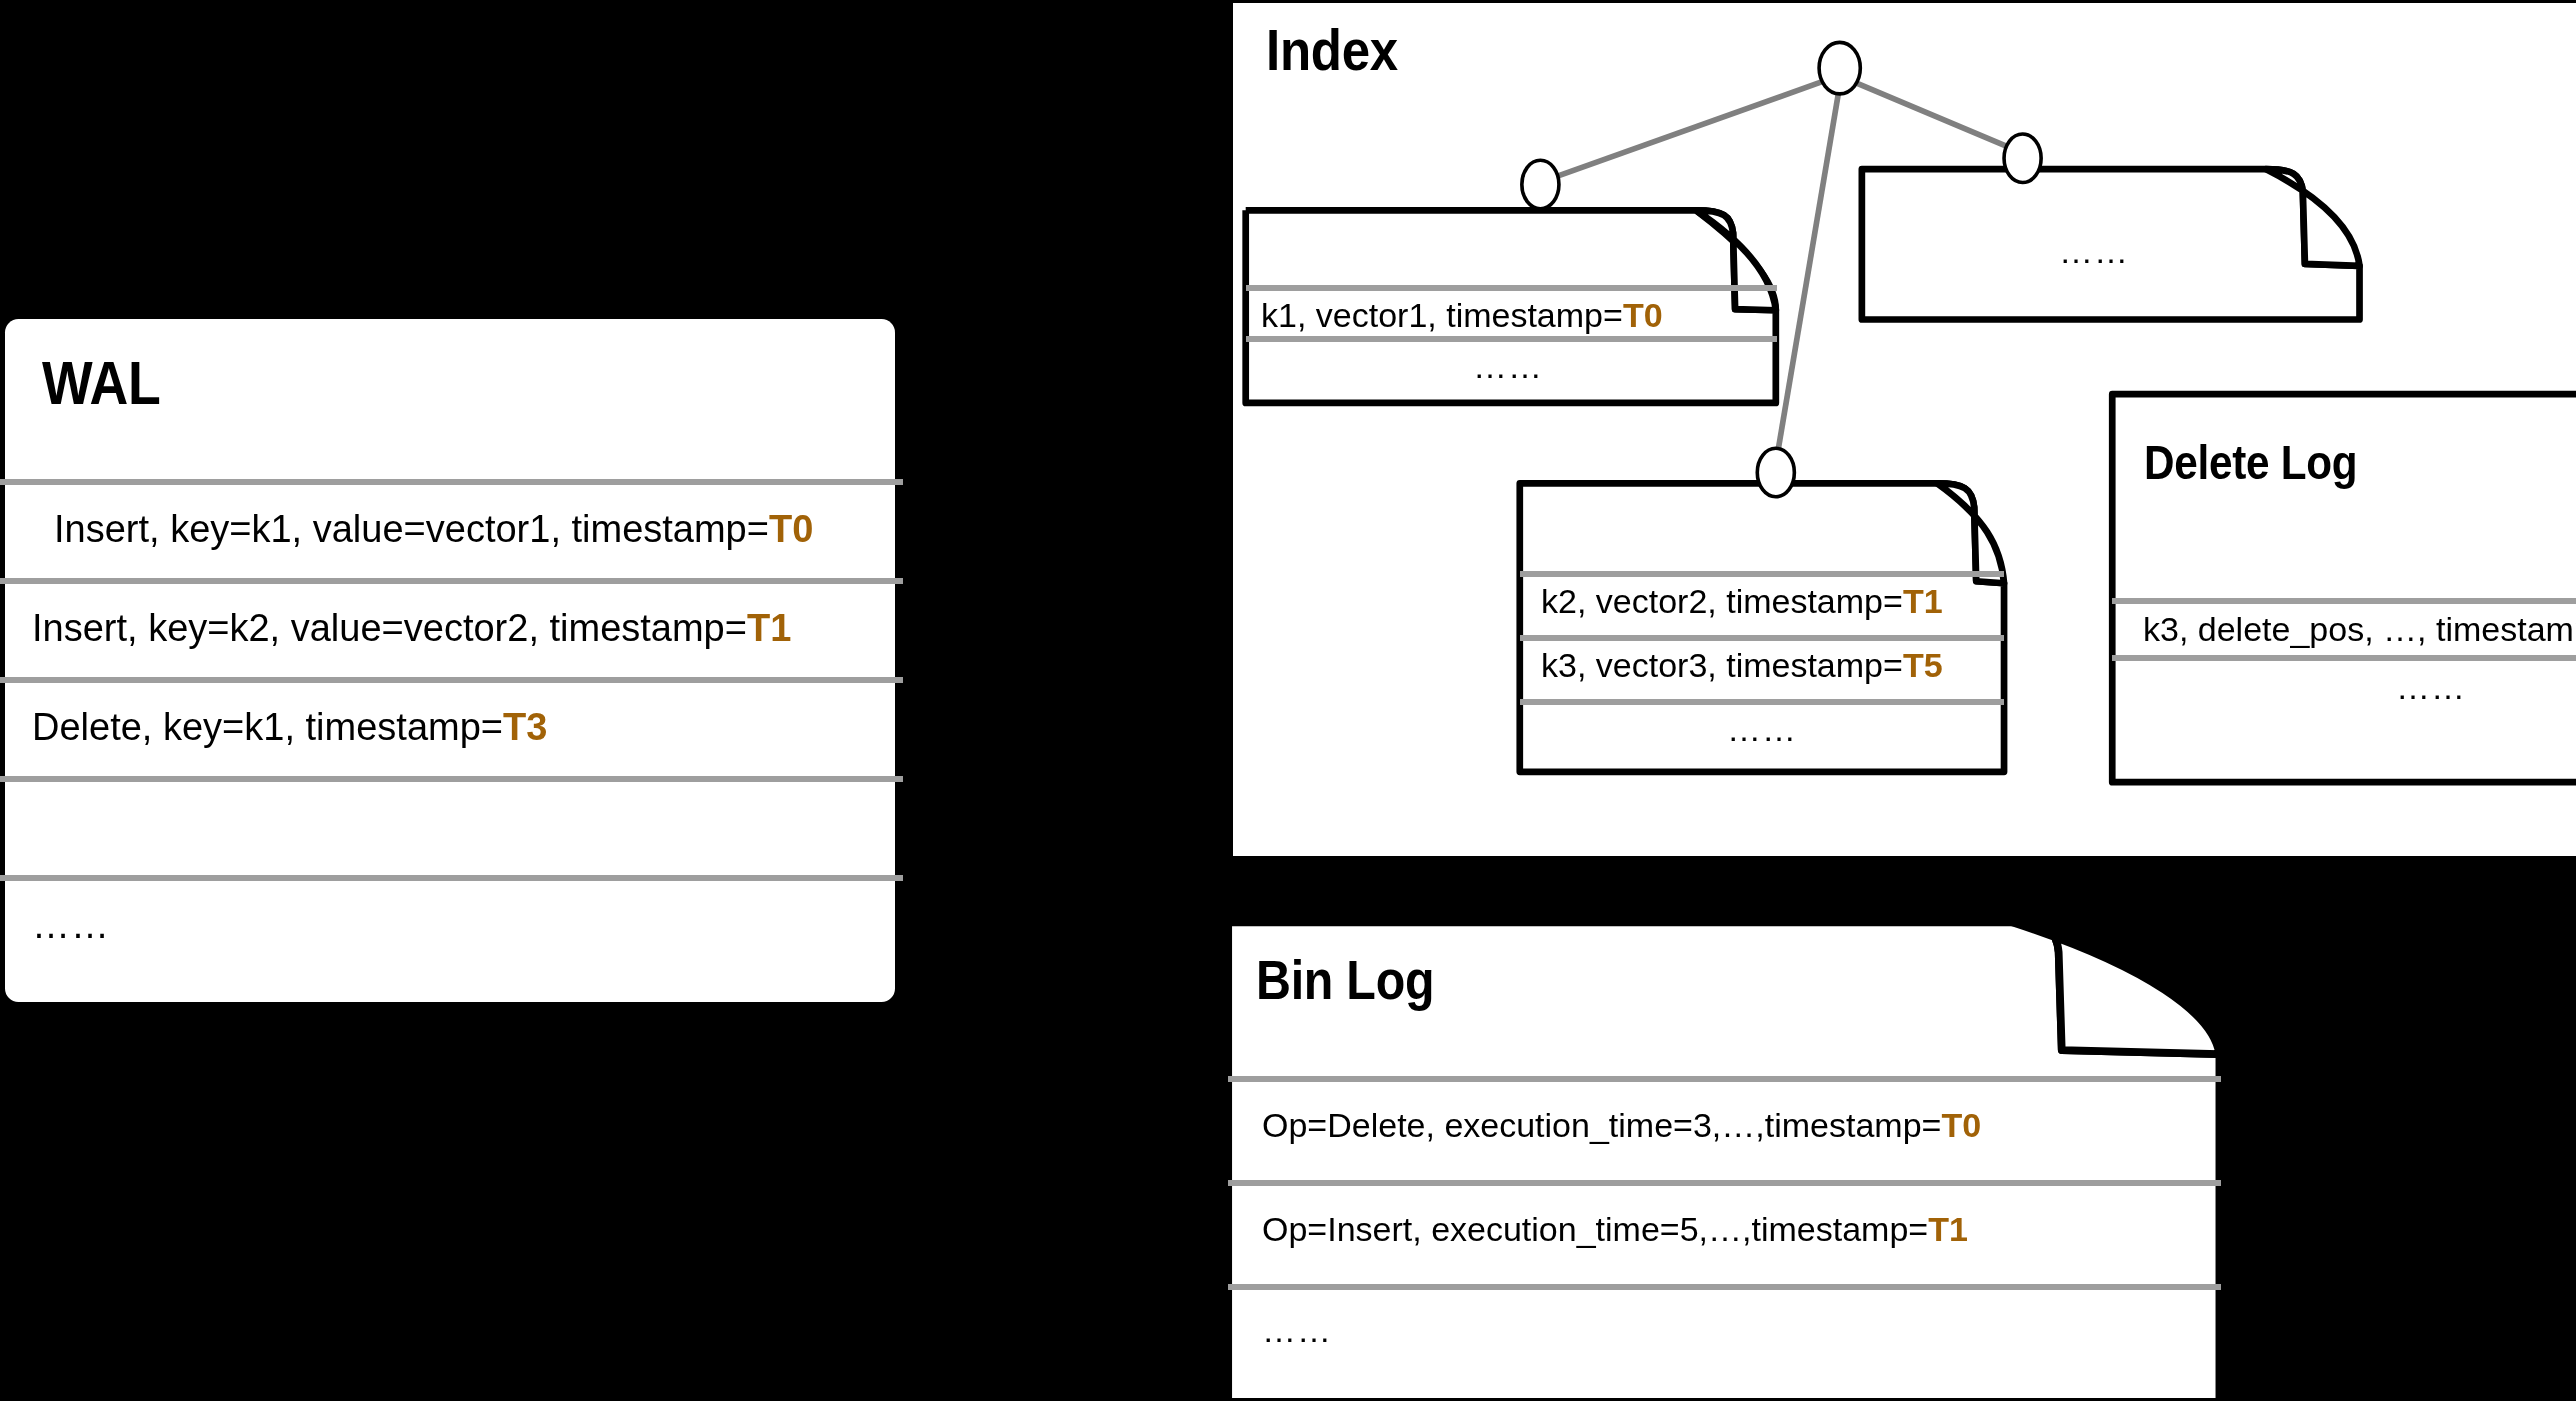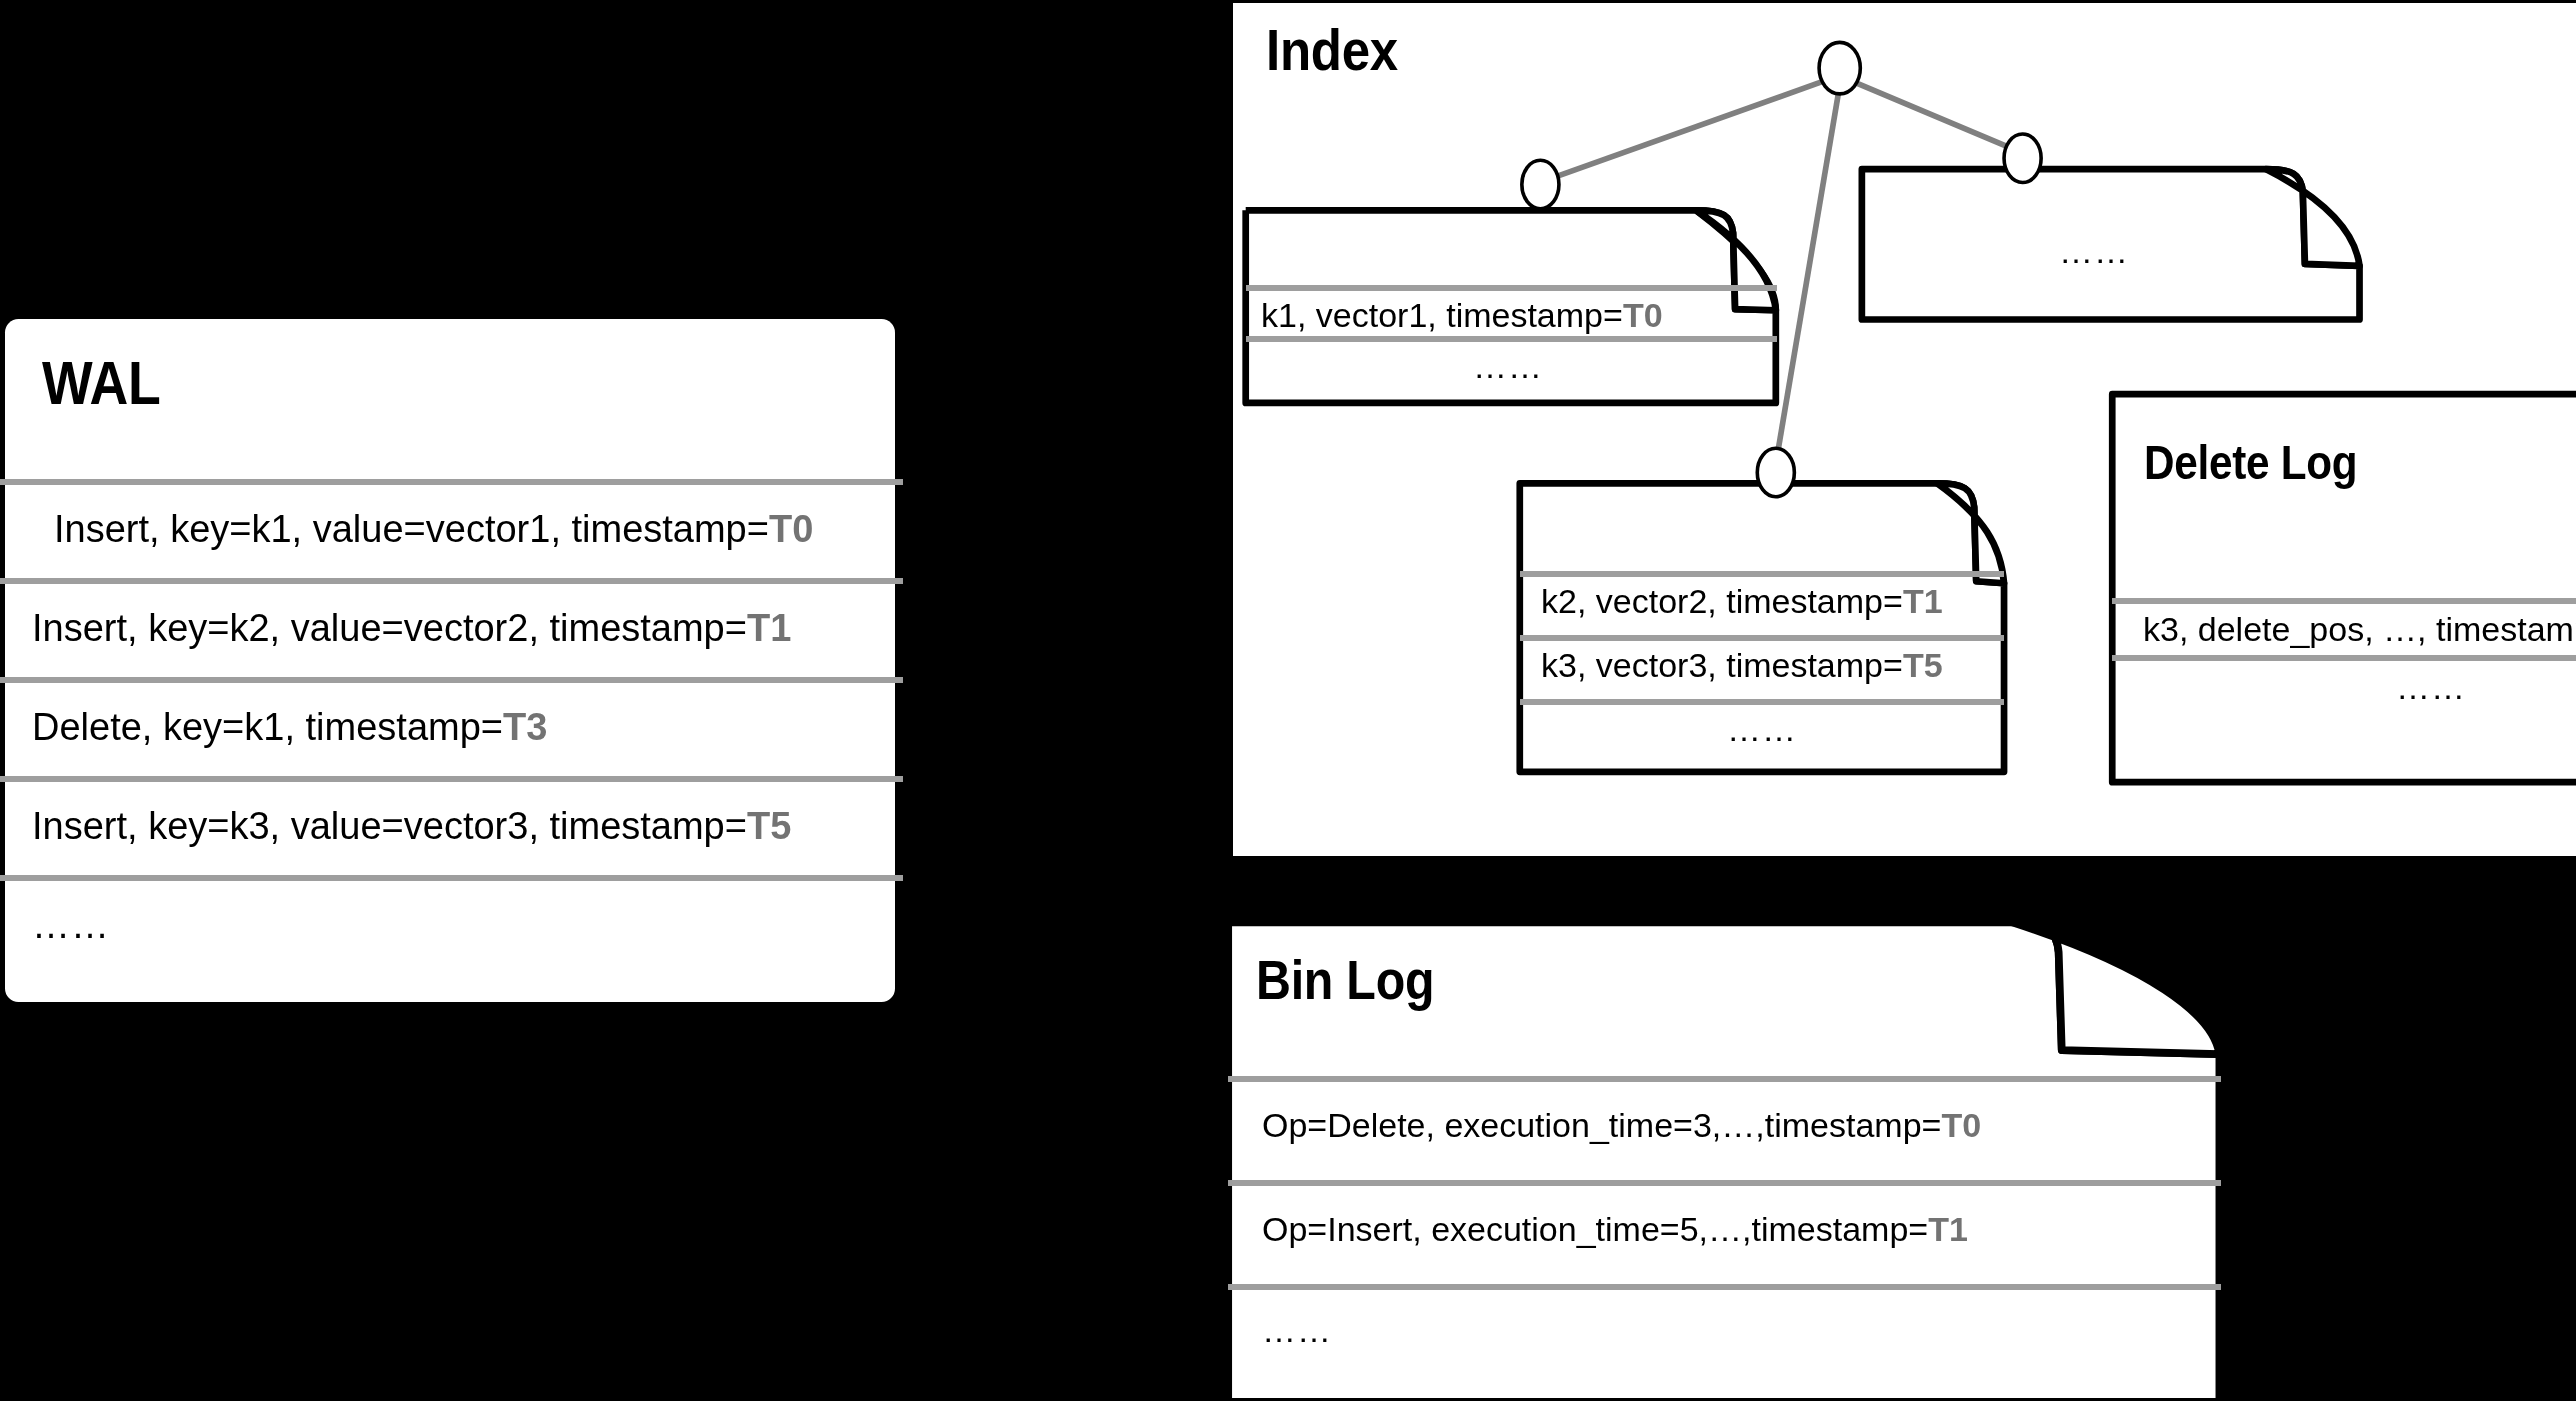--- a/index.html
+++ b/index.html
@@ -7,21 +7,21 @@
          font-family:"Liberation Sans", sans-serif;}
 
   
   .panel{position:absolute;background:#fff;box-sizing:border-box;}
   .panel-round{border-radius:13.4px;}
 
   .title{position:absolute;font-weight:bold;color:#000;letter-spacing:-0.3px;
          white-space:nowrap;transform:scaleX(.88);transform-origin:left center;}
 
   .row-text{position:absolute;white-space:nowrap;color:#000;}
-  .ts{color:#737373;font-weight:bold;}
+  .ts{color:#a16207;font-weight:bold;}
 
   .sep{position:absolute;background:#9e9e9e;}
 
   .dots{position:absolute;white-space:nowrap;color:#000;letter-spacing:1px;}
 
   
   .ovl{position:absolute;left:0;top:0;width:2817px;height:1402px;pointer-events:none;}
 </style>
 </head>
 <body>
@@ -39,23 +39,20 @@
   <div class="sep" style="left:0px;top:875px;width:903px;height:5.7px;"></div>
 
   <div class="row-text" style="left:32px;top:510px;font-size:38px;line-height:38px;margin-left:22px;">
     <span>Insert, key=k1, value=vector1, timestamp=</span><span class="ts">T0</span>
   </div>
   <div class="row-text" style="left:32px;top:609px;font-size:38px;line-height:38px;">
     <span>Insert, key=k2, value=vector2, timestamp=</span><span class="ts">T1</span>
   </div>
   <div class="row-text" style="left:32px;top:708px;font-size:38px;line-height:38px;">
     <span>Delete, key=k1, timestamp=</span><span class="ts">T3</span>
-  </div>
-  <div class="row-text" style="left:32px;top:807px;font-size:38px;line-height:38px;">
-    <span>Insert, key=k3, value=vector3, timestamp=</span><span class="ts">T5</span>
   </div>
   <div class="dots" style="left:32px;top:906px;font-size:38px;line-height:38px;">……</div>
 
   <div class="panel" style="left:1233px;top:2.6px;width:1580px;height:853px;"></div>
   <div class="title" style="left:1266px;top:20.6px;font-size:58px;line-height:58px;">Index</div>
 
   <svg class="ovl" viewBox="0 0 5468 2721">
 
     <g stroke="#808080" stroke-width="11" fill="none">
       <line x1="3560" y1="150" x2="3000" y2="350"></line>

